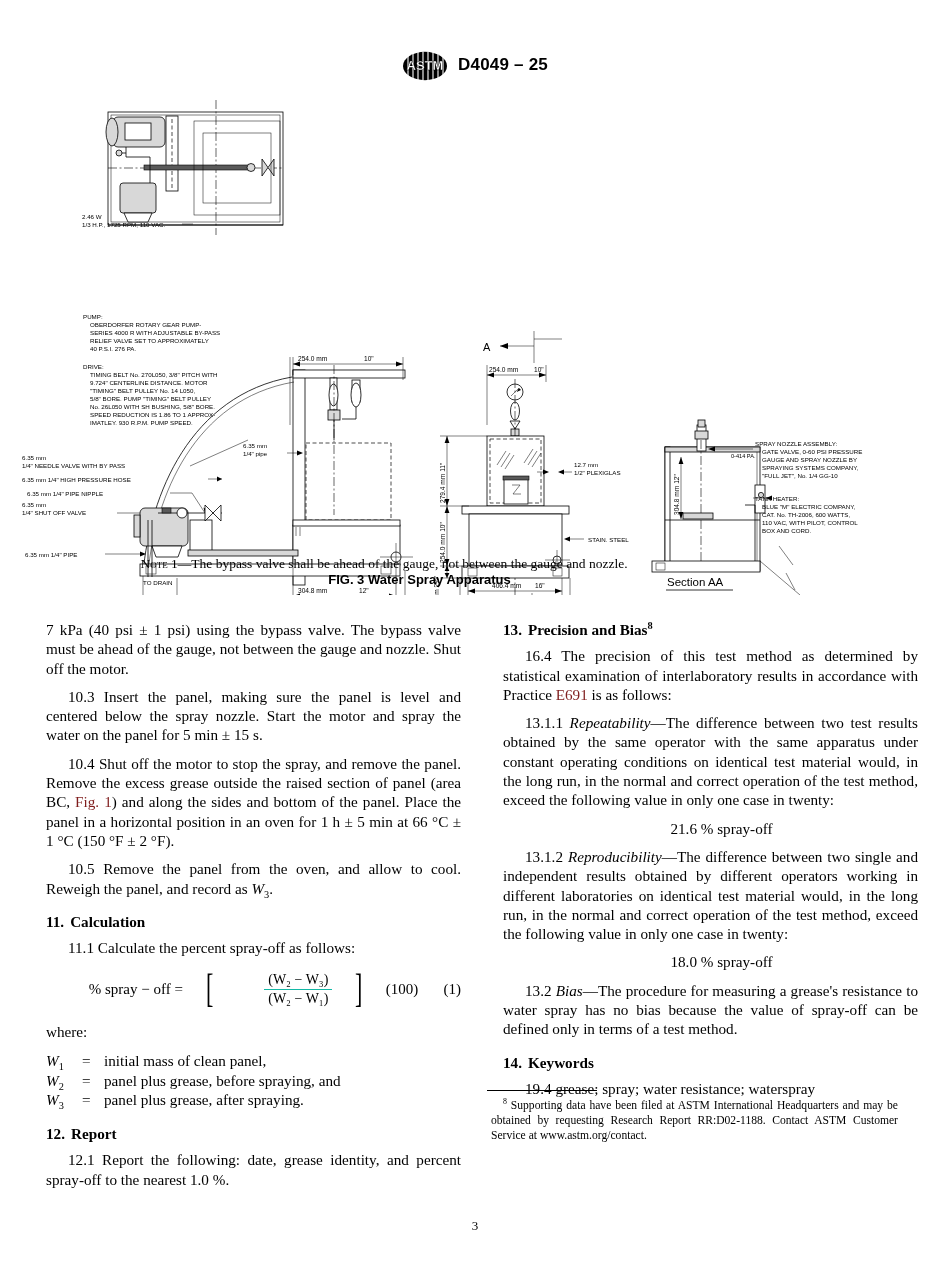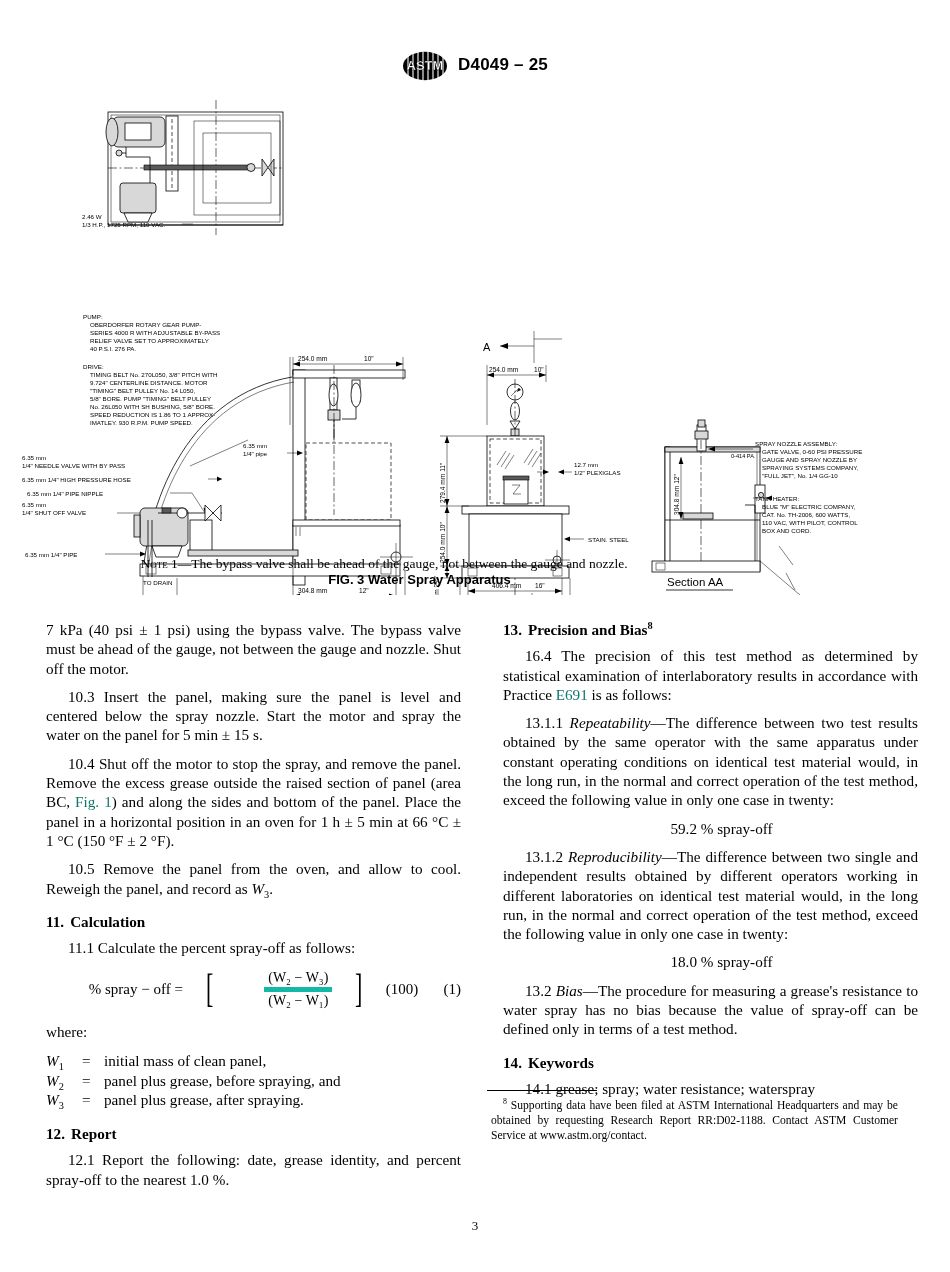--- a/index.html
+++ b/index.html
@@ -95,21 +95,21 @@
 
   h3.section-head {
     font-family: "Liberation Serif", serif;
     font-weight: bold;
     font-size: 15.2px;
     margin: 14px 0 7px 0;
     text-indent: 0;
   }
   h3.section-head .num { margin-right: 6px; }
 
-  .red { color: #0f766e; }
+  .red { color: #7f1d1d; }
   sup { font-size: 0.68em; vertical-align: super; line-height: 0; }
   sub { font-size: 0.68em; vertical-align: sub; line-height: 0; }
 
   .eq-row {
     display: flex;
     align-items: center;
     justify-content: center;
     margin: 7px 0 10px 0;
     position: relative;
     height: 46px;
@@ -129,21 +129,21 @@
   }
   .frac {
     display: inline-flex;
     flex-direction: column;
     align-items: center;
     font-size: 14px;
     line-height: 1.15;
     margin-left: 28px;
   }
   .frac .num-part { padding: 0 4px 1px 4px; }
-  .frac .den-part { padding: 1px 4px 0 4px; border-top: 5px solid #14b8a6; }
+  .frac .den-part { padding: 1px 4px 0 4px; border-top: 1px solid #14b8a6; }
   .eq-num {
     position: absolute;
     right: 0;
     font-size: 15px;
   }
 
   .where-label { margin: 4px 0 4px 0; }
   .defs { margin: 0 0 10px 0; }
   .def-row {
     display: flex;
@@ -646,31 +646,31 @@
 </div>
 
 <div class="col col-right">
 
   <h3 class="section-head" style="margin-top:0"><span class="num">13.</span><span>Precision and Bias</span><sup>8</sup></h3>
 
   <p class="para"><span>16.4 The precision of this test method as determined by statistical examination of interlaboratory results in accordance with Practice </span><a class="red" href="#" style="text-decoration:none">E691</a><span> is as follows:</span></p>
 
   <p class="para"><span>13.1.1 </span><i>Repeatability</i><span>—The difference between two test results obtained by the same operator with the same apparatus under constant operating conditions on identical test material would, in the long run, in the normal and correct operation of the test method, exceed the following value in only one case in twenty:</span></p>
 
-  <p class="para centered-val">59.2 % spray-off</p>
+  <p class="para centered-val">21.6 % spray-off</p>
 
   <p class="para"><span>13.1.2 </span><i>Reproducibility</i><span>—The difference between two single and independent results obtained by different operators working in different laboratories on identical test material would, in the long run, in the normal and correct operation of the test method, exceed the following value in only one case in twenty:</span></p>
 
   <p class="para centered-val">18.0 % spray-off</p>
 
   <p class="para"><span>13.2 </span><i>Bias</i><span>—The procedure for measuring a grease's resistance to water spray has no bias because the value of spray-off can be defined only in terms of a test method.</span></p>
 
   <h3 class="section-head"><span class="num">14.</span><span>Keywords</span></h3>
 
-  <p class="para">14.1 grease; spray; water resistance; waterspray</p>
+  <p class="para">19.4 grease; spray; water resistance; waterspray</p>
 </div>
 
 <div class="footnote">
   <div class="rule"></div>
   <p><sup>8</sup><span> Supporting data have been filed at ASTM International Headquarters and may be obtained by requesting Research Report RR:D02-1188. Contact ASTM Customer Service at www.astm.org/contact.</span></p>
 </div>
 
 <div class="page-number">3</div>
 
 </body></html>

